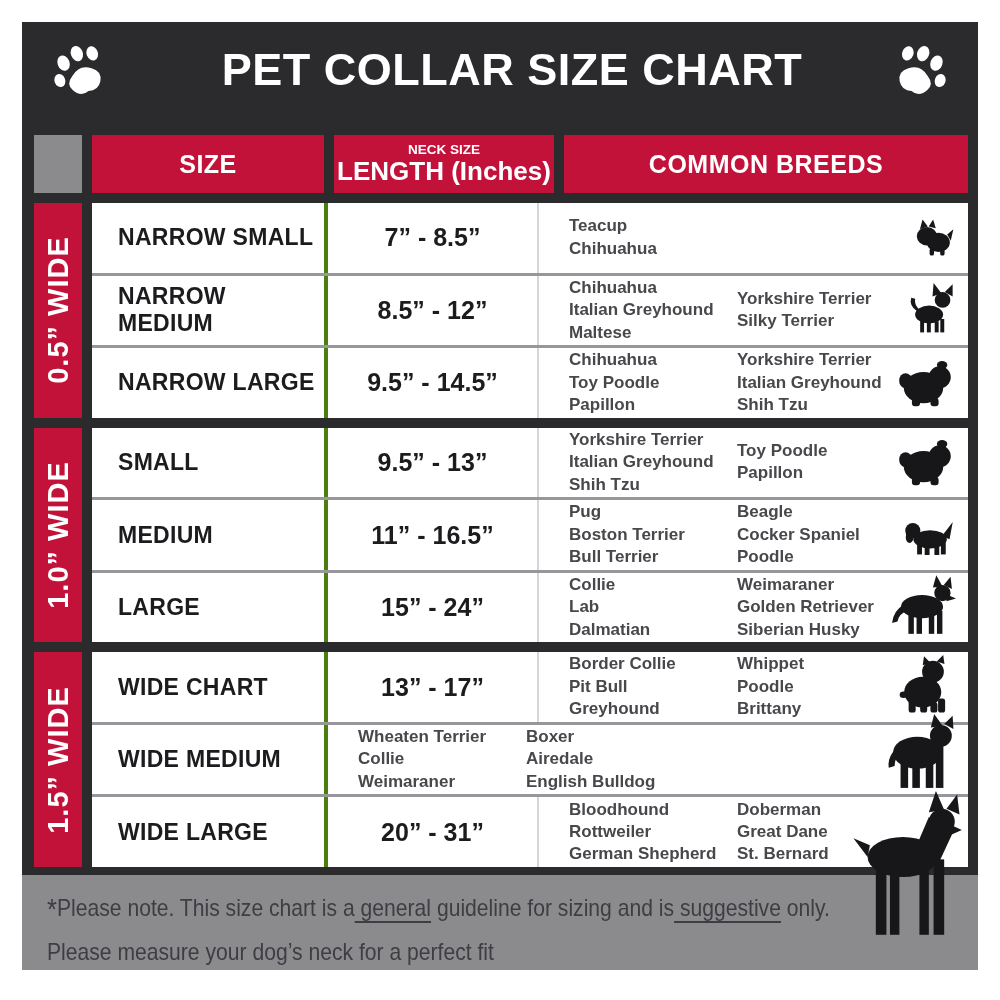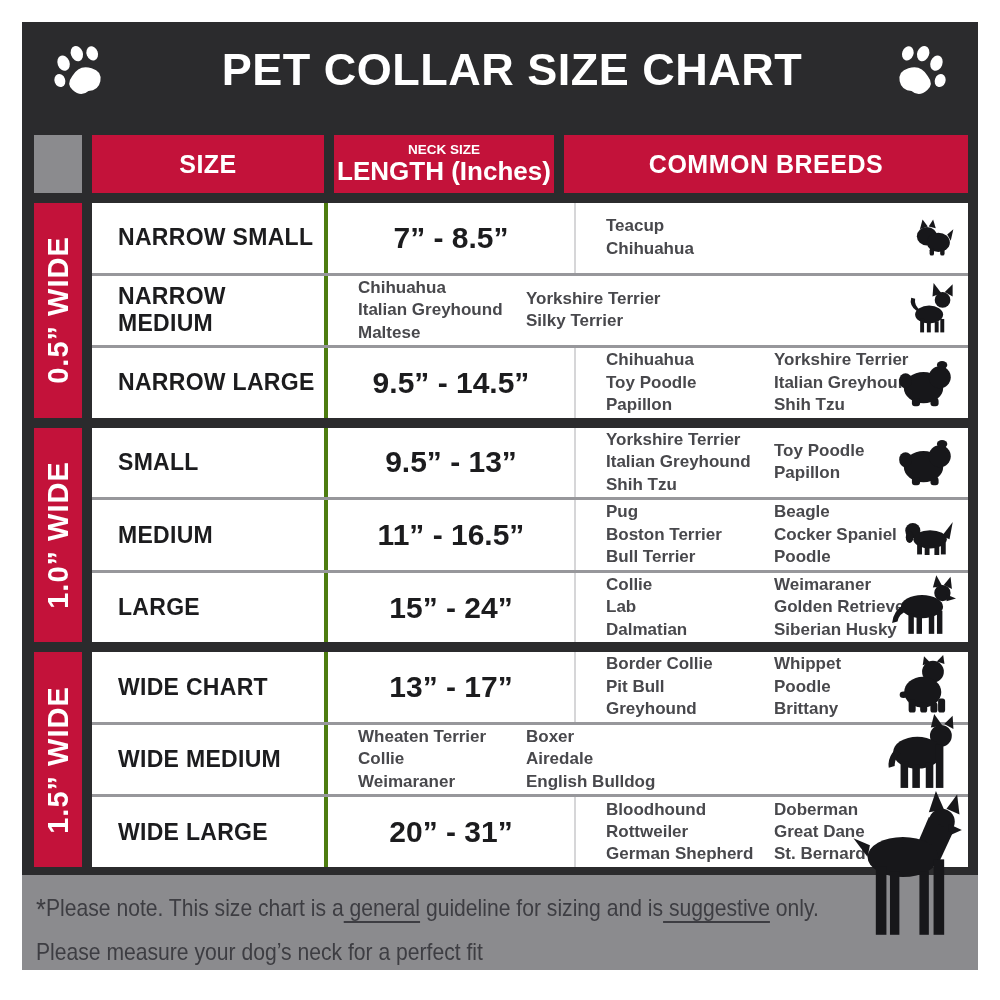--- a/index.html
+++ b/index.html
@@ -31,42 +31,42 @@
   .group:last-child{margin-bottom:8px;}
   .band{width:48px;flex:none;background:#c3123a;position:relative;}
   .band-label{position:absolute;left:50%;top:50%;transform:translate(-50%,-50%) rotate(-90deg);
       color:#fff;font-weight:700;font-size:29px;letter-spacing:1px;white-space:nowrap;}
   .rows{flex:1;display:flex;flex-direction:column;background:#ffffff;}
   .row{flex:1;display:flex;min-height:0;}
   .row.sep{border-top:3px solid #97979b;}
   .cell{box-sizing:border-box;}
   .size-cell{width:236px;border-right:4px solid #4d7c0f;display:flex;align-items:center;padding-left:26px;
       font-size:23px;font-weight:700;color:#1c1c1e;letter-spacing:0.3px;}
-  .neck-cell{width:248px;border-right:2px solid #d6d6d8;display:flex;align-items:center;justify-content:center;
-      font-size:30px;font-weight:700;color:#1c1c1e;}
+  .neck-cell{width:211px;border-right:2px solid #d6d6d8;display:flex;align-items:center;justify-content:center;
+      font-size:25px;font-weight:700;color:#1c1c1e;}
   .breeds-cell{flex:1;position:relative;display:flex;align-items:center;padding-left:30px;}
   .bcol{font-size:17px;color:#48484c;line-height:1.32;font-weight:bold;}
   .bcol1{width:168px;}
   .bcol2{width:150px;}
 
   .icon-wrap{position:absolute;right:12px;top:50%;transform:translateY(-50%);z-index:4;line-height:0;}
   .icon-wrap svg{fill:#17171a;display:block;width:auto;}
   .ic-yorkshire-terrier-icon svg{height:44px;}
   .ic-chihuahua-icon svg{height:56px;}
   .ic-shih-tzu-icon svg{height:58px;}
   .ic-beagle-icon svg{height:54px;}
   .ic-german-shepherd-icon svg{height:68px;}
   .ic-bulldog-icon svg{height:64px;}
   .ic-pit-bull-icon svg{height:84px;}
   .ic-pit-bull-icon{top:44%;}
   .ic-doberman-icon{top:-6px;transform:none;right:6px;}
   .ic-doberman-icon svg{height:165px;}
 
   
-  .note-bar{height:95px;background:#8b8b8e;box-sizing:border-box;padding:12px 0 0 14px;}
+  .note-bar{height:95px;background:#8b8b8e;box-sizing:border-box;padding:12px 0 0 25px;}
   .note-text{color:#3d3d42;font-size:24px;line-height:1.58;transform:scaleX(0.88);transform-origin:left center;white-space:nowrap;}
   .u{text-decoration:underline;text-decoration-thickness:2px;text-underline-offset:5px;}
   .ast{font-size:29px;vertical-align:-3px;}
 </style>
 </head>
 <body>
 
 <div class="page">
 
   <div class="title-bar">
@@ -128,20 +128,21 @@
                     <ellipse cx="60" cy="60" rx="26" ry="22"></ellipse>
                     <polygon points="80,42 94,30 88,56"></polygon>
                     <rect x="40" y="74" width="10" height="16" rx="4"></rect>
                     <rect x="64" y="74" width="10" height="16" rx="4"></rect>
                   </svg>
                 </span>
     </div>
   </div>
             <div class="row sep">
     <div class="cell size-cell">NARROW MEDIUM</div>
+    <div class="cell neck-cell">8.5” - 12”</div>
     <div class="cell breeds-cell">
       <div class="bcol bcol1">
                   <div>Chihuahua</div>
                   <div>Italian Greyhound</div>
                   <div>Maltese</div>
                 </div>
       <div class="bcol bcol2">
                   <div>Yorkshire Terrier</div>
                   <div>Silky Terrier</div>
                 </div>

